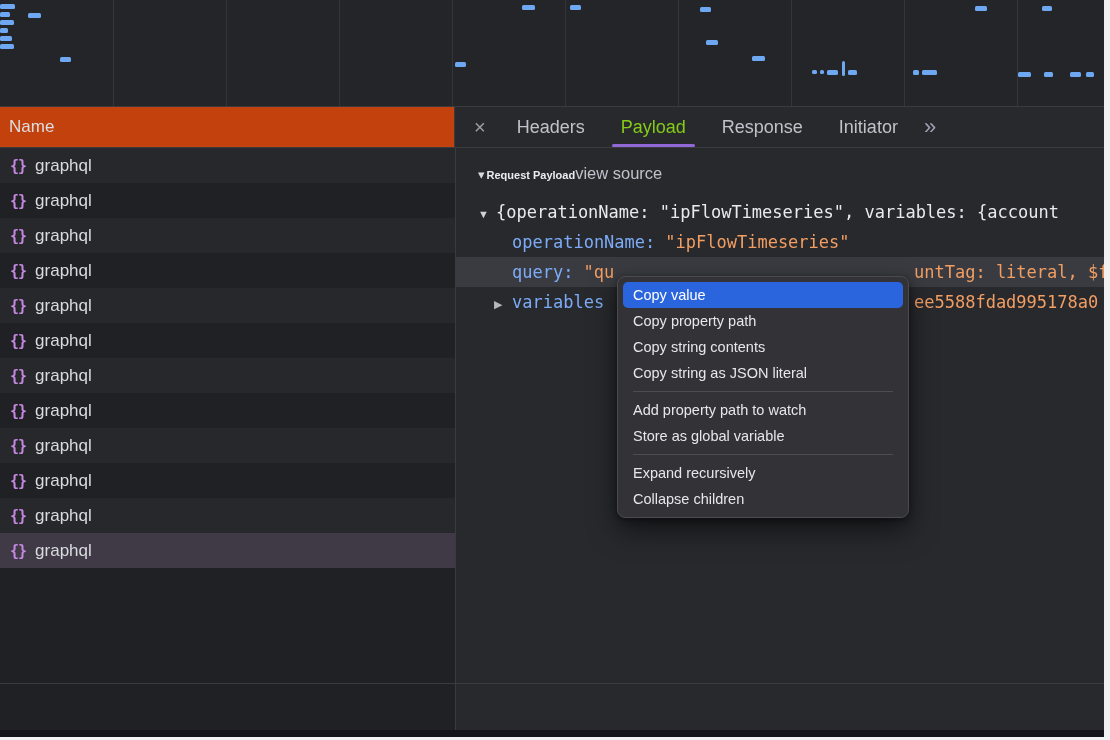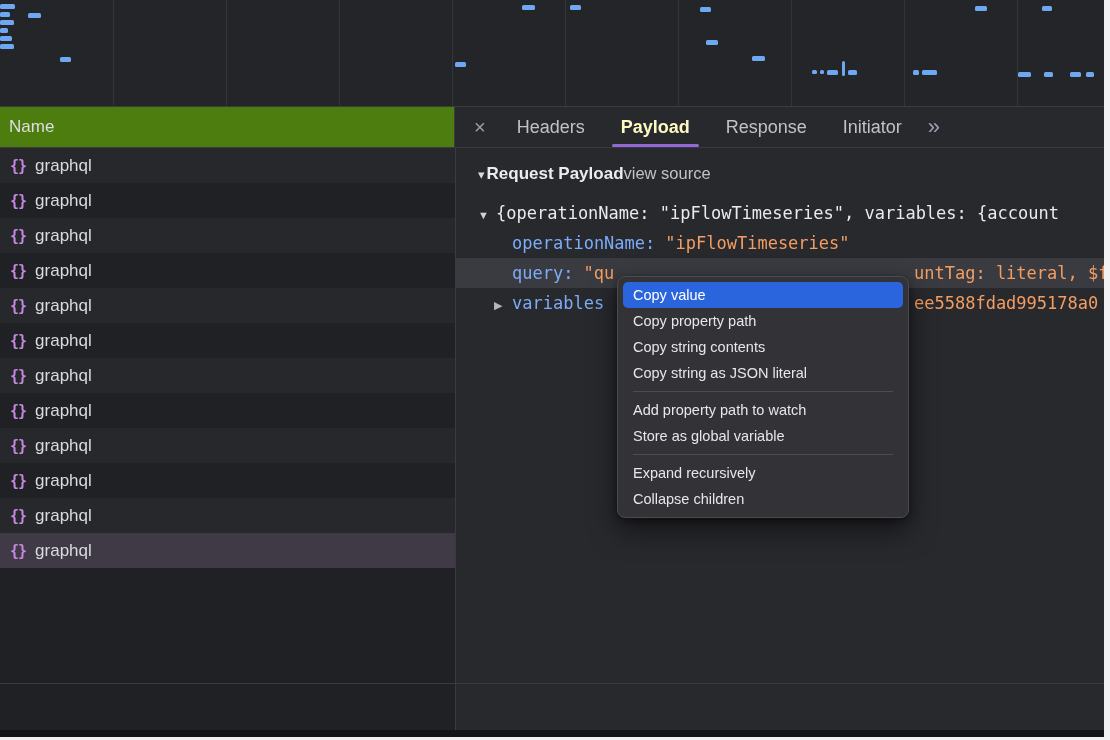--- a/index.html
+++ b/index.html
@@ -27,34 +27,34 @@
 
   
   .header-row {
     position: absolute; left: 0; top: 107px; right: 0; height: 40px;
     background: #28292d; border-bottom: 1px solid #3a3b3e;
   }
   .name-header {
     position: absolute; left: 0; top: 0; width: 455px; height: 100%;
     box-sizing: border-box; border-right: 1px solid #3a3b3e;
     display: flex; align-items: center; padding-left: 9px;
-    font-size: 17px; color: #dcdee1; background: #4d7c0f;
+    font-size: 17px; color: #dcdee1; background: #c2410c;
   }
   .tab-bar {
     position: absolute; left: 456px; top: 0; right: 0; height: 100%;
     display: flex; align-items: center;
   }
   .close-btn { color: #9aa0a6; font-size: 20px; padding: 0 13px 0 18px; line-height: 40px; }
   .tab-strip { display: flex; height: 100%; text-align: right; }
   .tab {
     height: 100%; display: flex; align-items: center;
     padding: 0 18px; font-size: 18px; color: #bfc3c9; position: relative;
     white-space: nowrap;
   }
-  .tab.selected { color: #fef9c3; font-weight: bold; }
+  .tab.selected { color: #84cc16; }
   .tab.selected::after {
     content: ""; position: absolute; left: 9px; right: 9px; bottom: 0;
     height: 3px; border-radius: 2px; background: var(--underline);
   }
   .overflow-btn { margin-left: 8px; color: #a39cb5; font-size: 22px; line-height: 40px; }
 
   
   .request-list {
     position: absolute; left: 0; top: 148px; width: 455px; bottom: 0;
     box-sizing: content-box; border-right: 1px solid #3a3b3e;
@@ -72,21 +72,21 @@
     color: var(--icon);
   }
 
   
   .payload-panel {
     position: absolute; left: 456px; top: 148px; right: 0; bottom: 0;
     background: #28292d; overflow: hidden; white-space: nowrap;
   }
   .section-header { display: flex; align-items: baseline; padding: 16px 0 0 22px; }
   .sec-tri { color: #d7d9dc; font-size: 13px; margin-right: 2px; }
-  .sec-title { font-weight: bold; font-size: 17px; color: #eaecef; text-align: right; }
+  .sec-title { font-weight: bold; font-size: 11px; color: #eaecef; text-align: right; }
   .view-source { font-size: 16.5px; color: #bfc3c9; }
 
   .tree {
     margin-top: 14px;
     font-family: "DejaVu Sans Mono", monospace;
     font-size: 17px; color: #e8eaed;
   }
   .trow { height: 30px; line-height: 30px; position: relative; }
   .trow.root { padding-left: 22px; }
   .trow.child { padding-left: 56px; }

